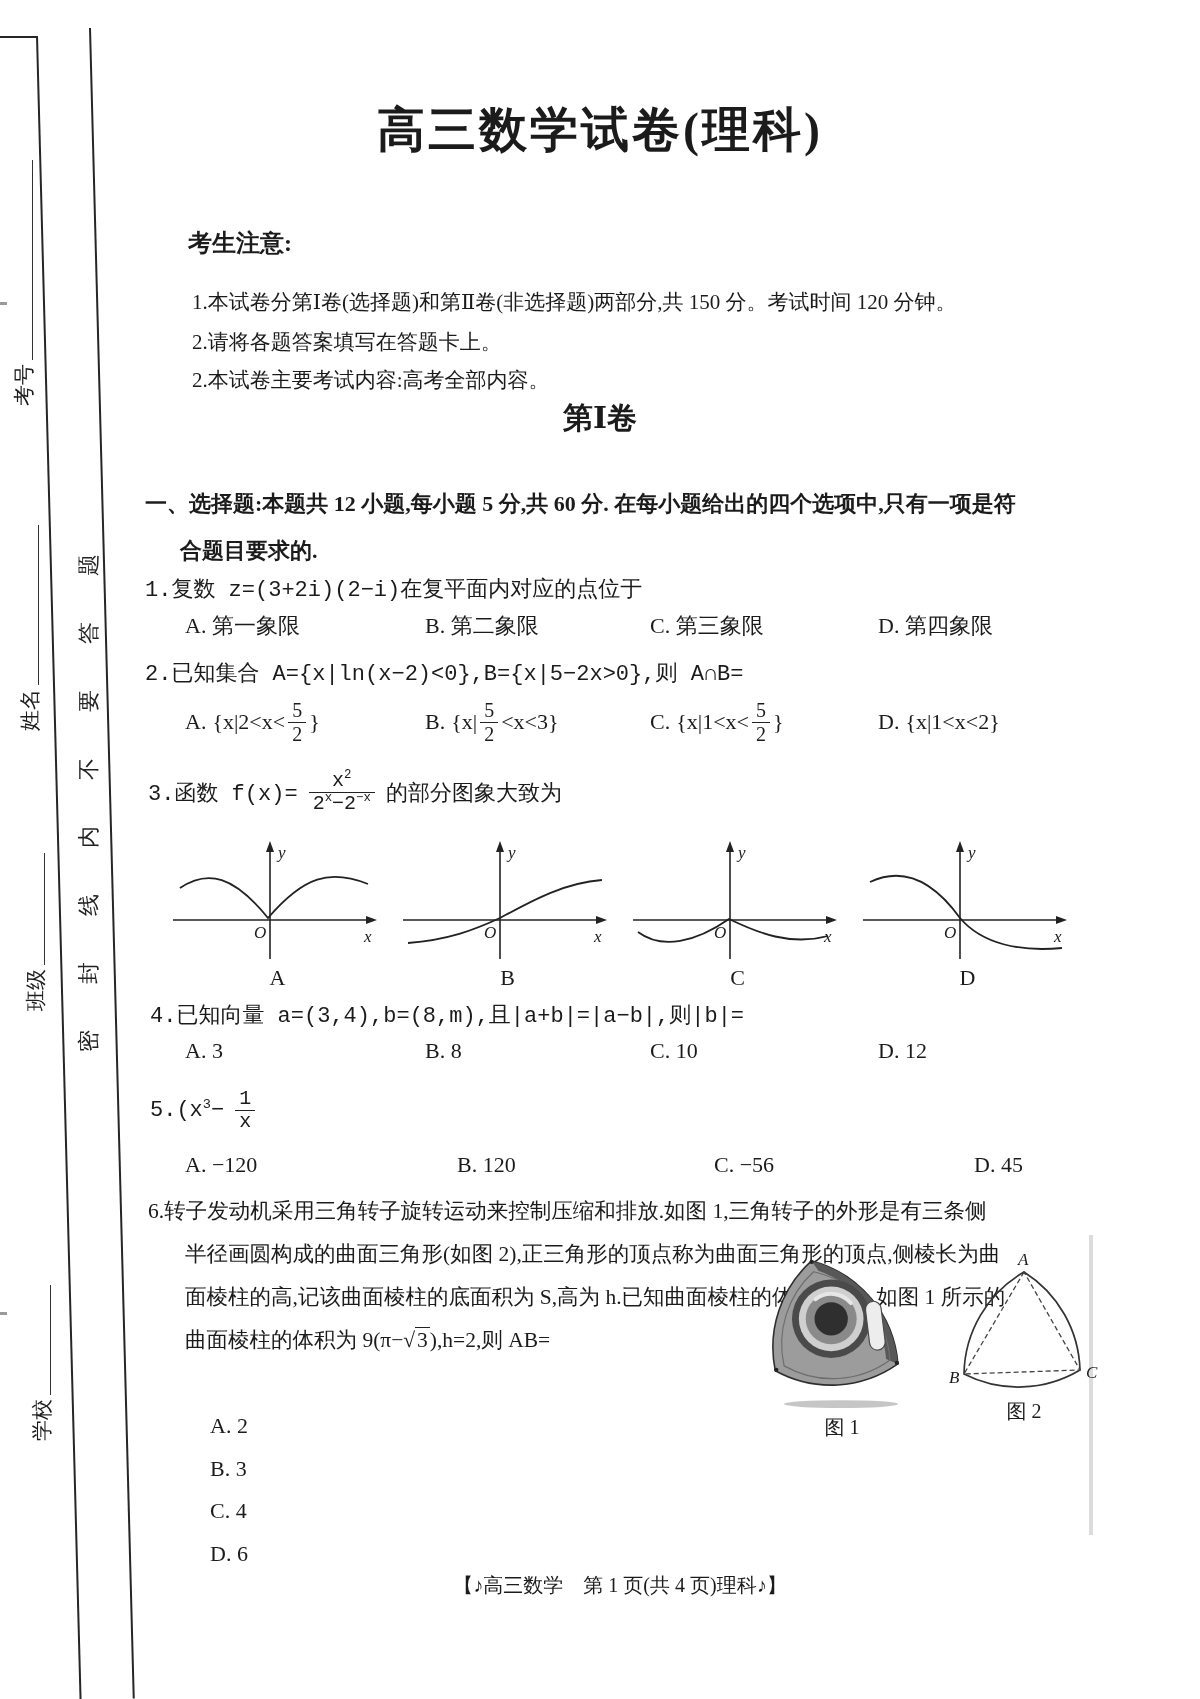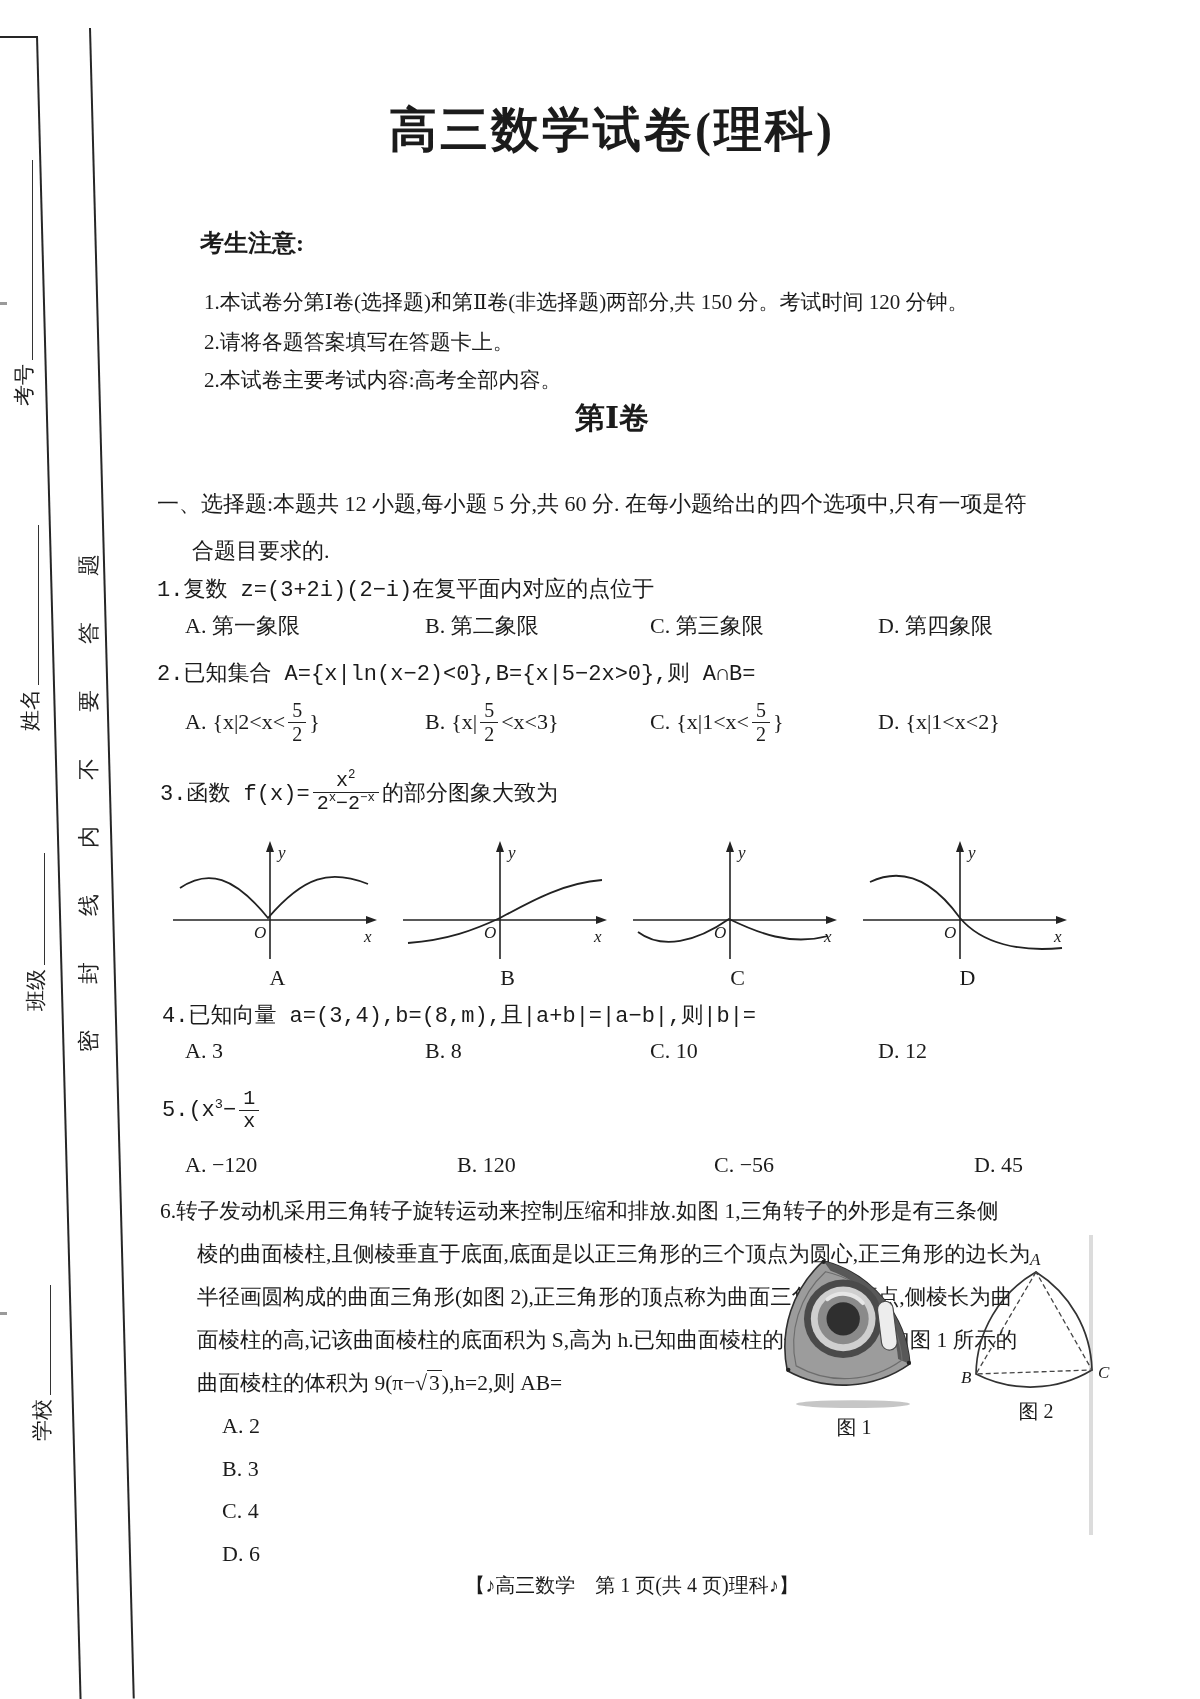--- a/index.html
+++ b/index.html
@@ -1,45 +1,45 @@
 <!DOCTYPE html>
 <html><head>
 <meta charset="utf-8">
 <style>
   html,body{margin:0;padding:0;}
   body{width:1200px;height:1699px;position:relative;background:#fff;
        font-family:"Liberation Serif","DejaVu Serif",serif;color:#1b1b1b;overflow:hidden;}
-  .abs{position:absolute;margin-left:12px;}
+  .abs{position:absolute;}
   
   .vline{position:absolute;width:2px;height:1671px;background:#262626;transform:rotate(-1.5deg);transform-origin:top left;}
   .hline{position:absolute;left:0;top:36px;width:38px;height:2px;background:#262626;}
   
   .field{position:absolute;transform:rotate(-90deg);transform-origin:0 0;white-space:nowrap;font-size:21px;}
   .fline{display:inline-block;border-bottom:1.6px solid #333;height:18px;vertical-align:-2px;margin-left:4px;}
   .sealtext{position:absolute;transform:rotate(-90deg);transform-origin:0 0;white-space:nowrap;
             font-size:22px;letter-spacing:12px;color:#222;}
   
   .title{left:150px;top:98px;width:900px;text-align:center;font-size:48px;letter-spacing:3px;font-weight:bold;}
   .notice-h{left:188px;top:227px;font-size:24px;font-weight:bold;}
   .note{left:192px;width:900px;font-size:21px;}
   .sec-h{left:150px;top:398px;width:900px;text-align:center;font-size:30px;font-weight:bold;}
-  .intro{font-size:22px;font-weight:normal;}
+  .intro{font-size:22px;font-weight:bold;}
   .stem{font-size:22px;white-space:nowrap;font-family:Liberation Mono, monospace;}
   .opt-row{position:absolute;left:185px;width:905px;display:grid;grid-template-columns:240px 225px 228px 1fr;
            font-size:22px;align-items:center;}
   .opt{white-space:nowrap;display:flex;align-items:center;}
   .olabel{margin-right:6px;}
   
   .frac{display:inline-flex;flex-direction:column;text-align:center;vertical-align:middle;
         font-size:20px;line-height:1.12;margin:0 3px;}
   .frac .num{display:block;padding:0 4px;}
   .frac .den{display:block;border-top:1.6px solid #222;padding:0 4px;}
   sup{font-size:0.62em;vertical-align:super;line-height:0;}
   .ovl{border-top:1.6px solid #222;padding:0 2px;}
-  .fx{display:inline-flex;align-items:center;white-space:nowrap;}
+  .fx{display:inline-flex;align-items:center;white-space:nowrap;gap:8px;}
   
   .graphs{position:absolute;top:836px;left:170px;width:905px;display:flex;justify-content:space-between;}
   .graph{width:215px;}
   .glabel{text-align:center;font-size:22px;margin-top:0px;}
   svg text{font-family:"Liberation Serif","DejaVu Serif",serif;font-style:italic;font-size:17px;fill:#1b1b1b;}
   .ax{stroke:#222;stroke-width:1.6;fill:none;}
   .curve{stroke:#222;stroke-width:1.8;fill:none;}
   .arrow{fill:#222;}
   
   .q6line{height:43px;line-height:43px;font-size:21.5px;white-space:nowrap;}
@@ -211,21 +211,20 @@
   </div>
   <div class="opt-row" style="top:1152px;gap:32px;">
     <div class="opt">A. −120</div>
     <div class="opt">B. 120</div>
     <div class="opt">C. −56</div>
     <div class="opt">D. 45</div>
   </div>
 
   <div class="abs" style="left:148px;top:1190px;width:945px;">
     <div class="q6line">6.转子发动机采用三角转子旋转运动来控制压缩和排放.如图 1,三角转子的外形是有三条侧</div>
-    <div class="q6line ind">棱的曲面棱柱,且侧棱垂直于底面,底面是以正三角形的三个顶点为圆心,正三角形的边长为</div>
     <div class="q6line ind">半径画圆构成的曲面三角形(如图 2),正三角形的顶点称为曲面三角形的顶点,侧棱长为曲</div>
     <div class="q6line ind">面棱柱的高,记该曲面棱柱的底面积为 S,高为 h.已知曲面棱柱的体积 V=Sh,如图 1 所示的</div>
     <div class="q6line ind"><span>曲面棱柱的体积为 9(π−</span><span>√</span><span class="ovl">3</span><span>),h=2,则 AB=</span></div>
   </div>
   <div class="abs" style="left:210px;top:1405px;">
     <div class="q6opt">A. 2</div>
     <div class="q6opt">B. 3</div>
     <div class="q6opt">C. 4</div>
     <div class="q6opt">D. 6</div>
   </div>

